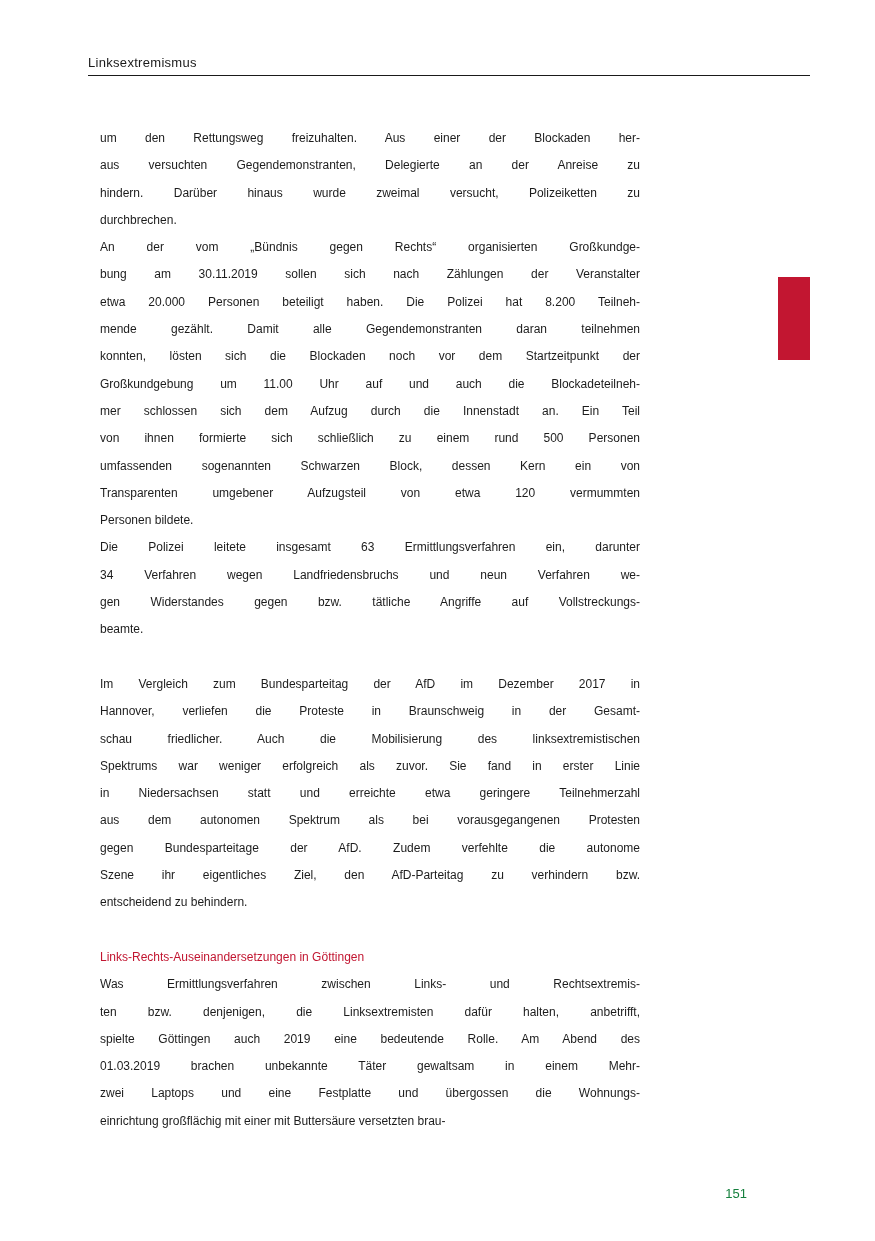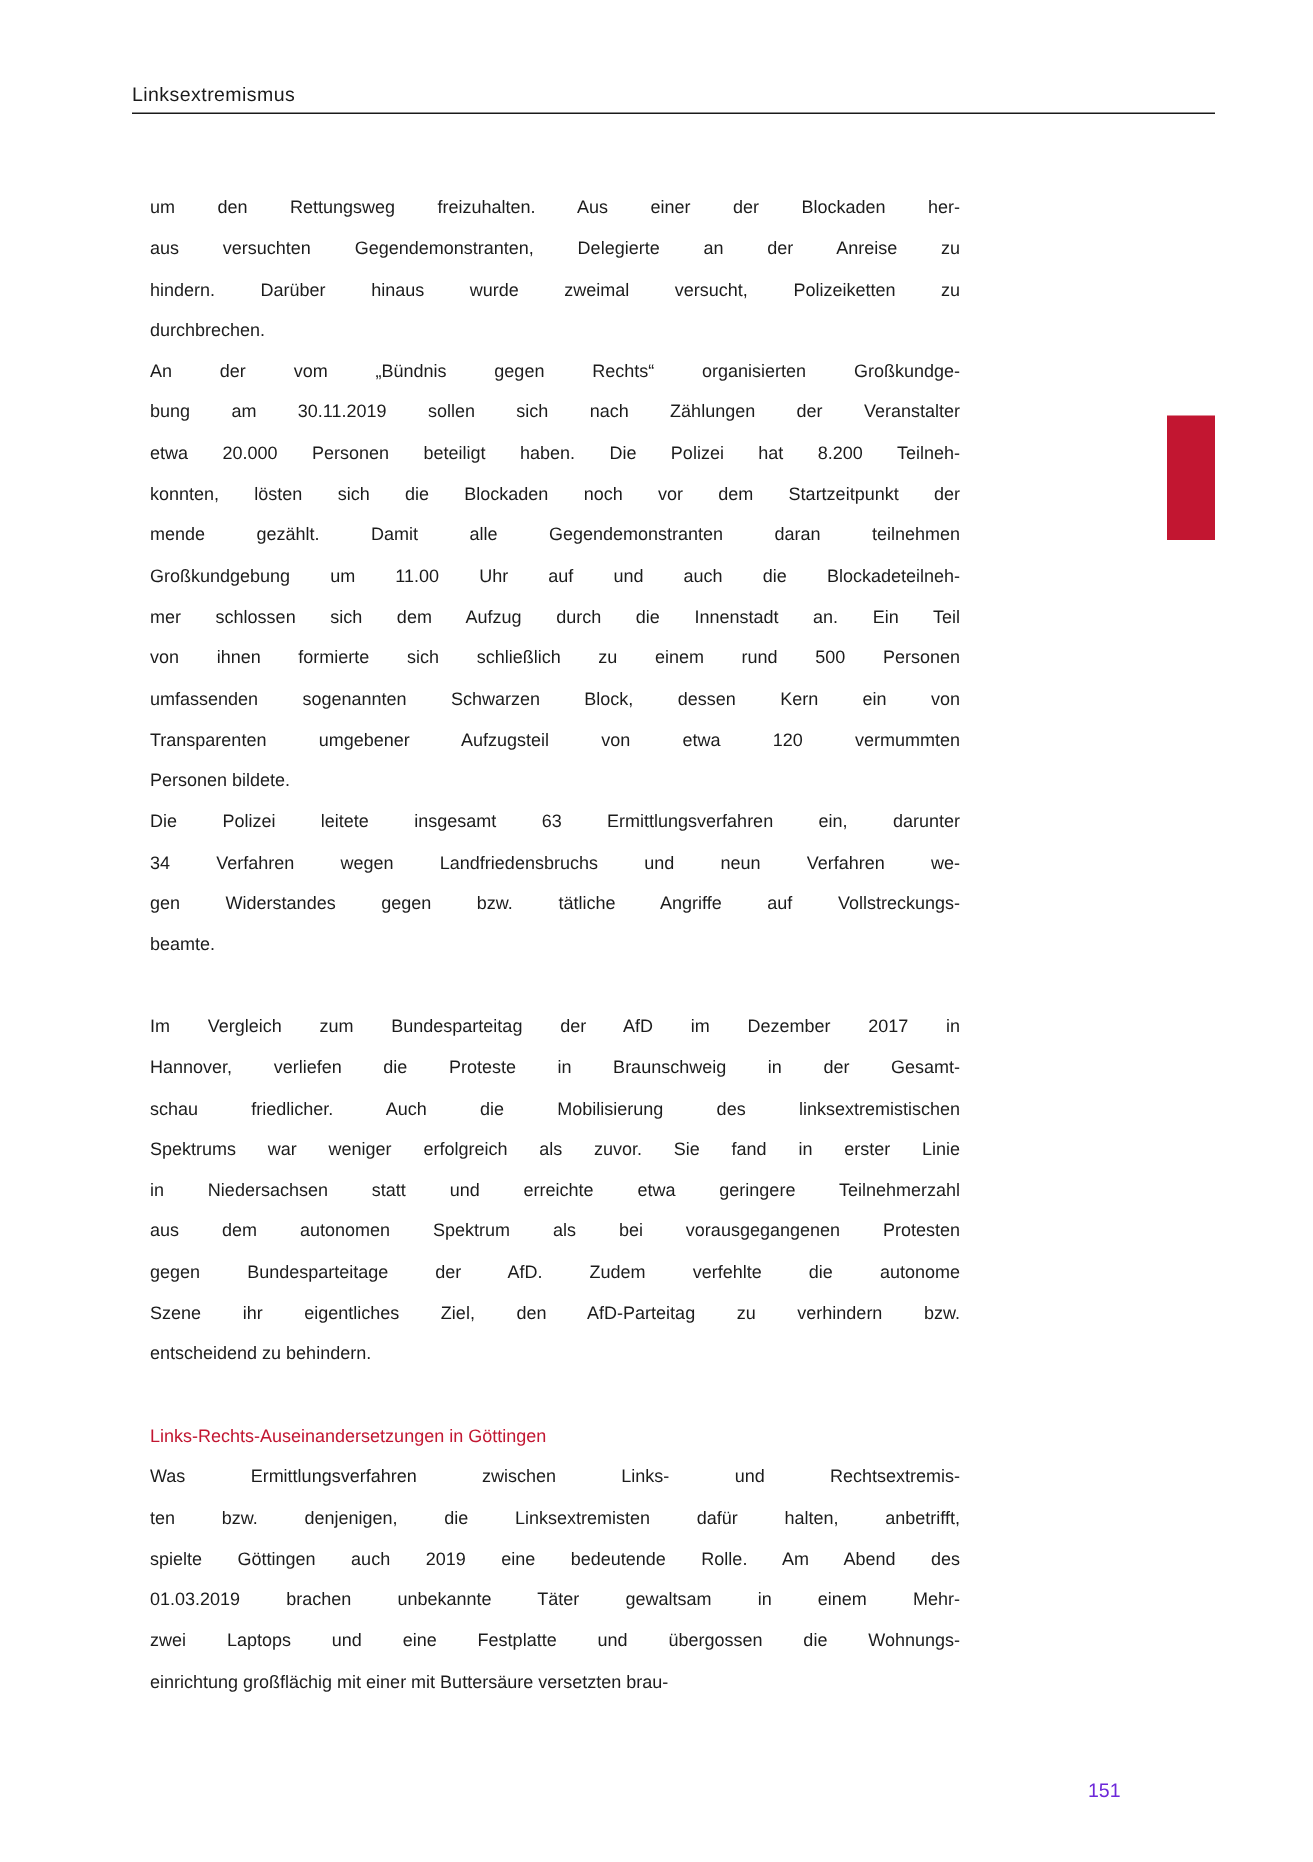--- a/index.html
+++ b/index.html
@@ -53,43 +53,43 @@
   }
   .heading {
     color: var(--accent, #c21631);
   }
   .spacer { height: 27.3px; }
   .page-number {
     position: absolute;
     right: 63px;
     top: 1186px;
     font-size: 13px;
-    color: #6d28d9;
+    color: #15803d;
   }
 </style>
 </head>
 <body>
 
 <div class="page">
   <div class="running-head">Linksextremismus</div>
   <div class="header-rule"></div>
   <div class="edge-tab"></div>
   <main class="body-col" id="body-content">
       <div class="paragraph">
         <div class="line">um den Rettungsweg freizuhalten. Aus einer der Blockaden her-</div>
         <div class="line">aus versuchten Gegendemonstranten, Delegierte an der Anreise zu</div>
         <div class="line">hindern. Darüber hinaus wurde zweimal versucht, Polizeiketten zu</div>
         <div class="line last">durchbrechen.</div>
       </div>
       <div class="paragraph">
         <div class="line">An der vom „Bündnis gegen Rechts“ organisierten Großkundge-</div>
         <div class="line">bung am 30.11.2019 sollen sich nach Zählungen der Veranstalter</div>
         <div class="line">etwa 20.000 Personen beteiligt haben. Die Polizei hat 8.200 Teilneh-</div>
+        <div class="line">mende gezählt. Damit alle Gegendemonstranten daran teilnehmen</div>
         <div class="line">konnten, lösten sich die Blockaden noch vor dem Startzeitpunkt der</div>
-        <div class="line">mende gezählt. Damit alle Gegendemonstranten daran teilnehmen</div>
         <div class="line">Großkundgebung um 11.00 Uhr auf und auch die Blockadeteilneh-</div>
         <div class="line">mer schlossen sich dem Aufzug durch die Innenstadt an. Ein Teil</div>
         <div class="line">von ihnen formierte sich schließlich zu einem rund 500 Personen</div>
         <div class="line">umfassenden sogenannten Schwarzen Block, dessen Kern ein von</div>
         <div class="line">Transparenten umgebener Aufzugsteil von etwa 120 vermummten</div>
         <div class="line last">Personen bildete.</div>
       </div>
       <div class="paragraph">
         <div class="line">Die Polizei leitete insgesamt 63 Ermittlungsverfahren ein, darunter</div>
         <div class="line">34 Verfahren wegen Landfriedensbruchs und neun Verfahren we-</div>

